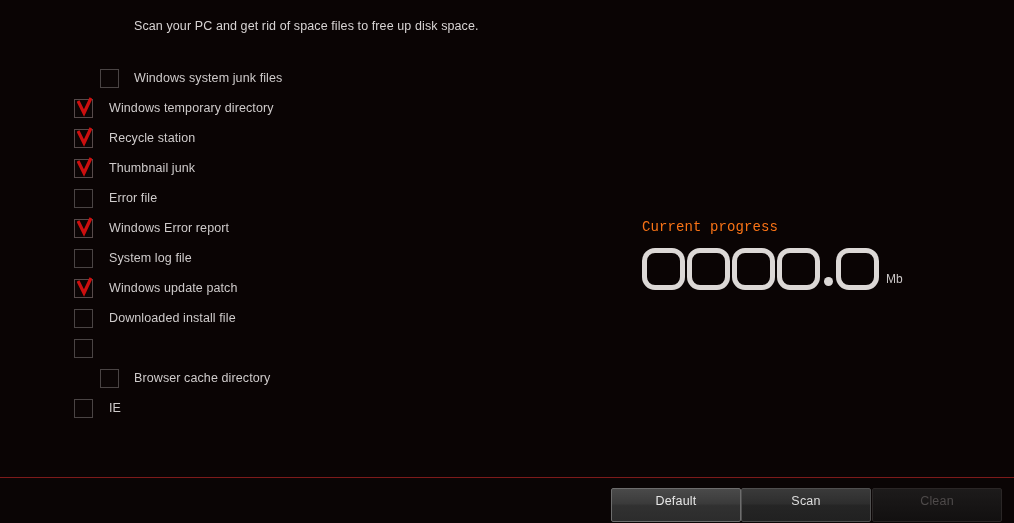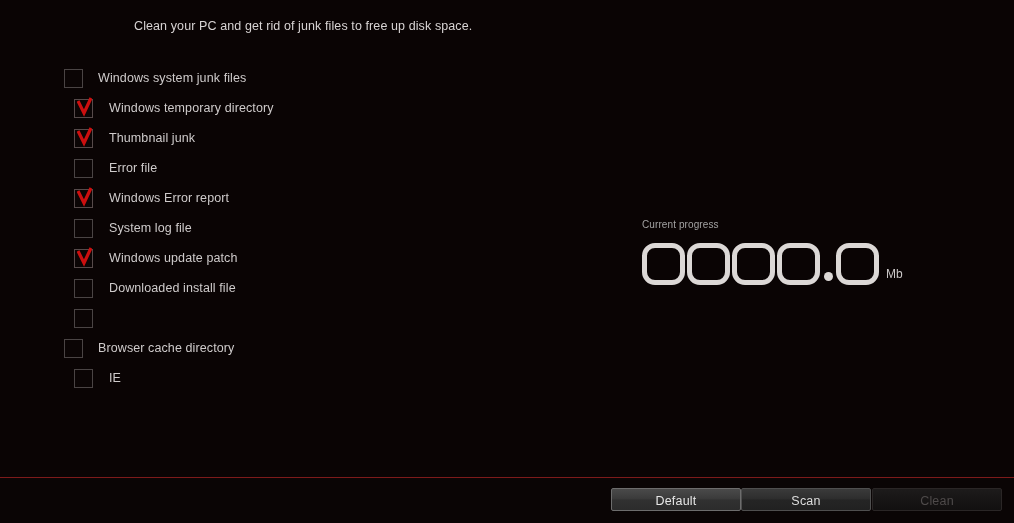--- a/index.html
+++ b/index.html
@@ -50,21 +50,21 @@
     top: 63px;
     width: 620px;
   }
 
   .cb-row {
     position: relative;
     height: 30px;
     display: flex;
     align-items: center;
   }
-  .cb-row.level-0 { padding-left: 64px; }
+  .cb-row.level-0 { padding-left: 100px; }
   .cb-row.level-1 { padding-left: 74px; }
 
   .cb-box {
     position: relative;
     width: 19px;
     height: 19px;
     box-sizing: border-box;
     border: 1px solid #4a4444;
     background: #0b0505;
     flex: 0 0 auto;
@@ -91,24 +91,25 @@
   .cb-row.level-1 .cb-label { margin-left: 16px; }
 
   
   .progress-block {
     position: absolute;
     left: 642px;
     top: 219px;
     width: 290px;
   }
   .progress-title {
-    font-size: 10px;
-    color: #a3a3a3;
+    font-size: 14px;
+    color: #f97316;
     letter-spacing: 0.1px;
     margin-bottom: 9px;
+    font-family: Liberation Mono, monospace;
   }
   .digit-row {
     display: flex;
     align-items: flex-end;
     height: 46px;
   }
   .digit {
     width: 43px;
     height: 42px;
     box-sizing: border-box;
@@ -148,21 +149,21 @@
     top: 478px;
     width: 1014px;
     height: 45px;
     background: #0a0505;
   }
 
   .btn {
     position: absolute;
     top: 10px;
     width: 130px;
-    height: 23px;
+    height: 34px;
     box-sizing: border-box;
     font-size: 12.5px;
     line-height: 24px;
     text-align: center;
     border-radius: 2px;
     letter-spacing: 0.2px;
     user-select: none;
   }
   .btn-default {
     left: 611px;
@@ -183,34 +184,42 @@
     color: #4e4a4a;
   }
 </style>
 </head>
 <body>
 
 <div id="app">
 
   <div class="content-panel">
 
-    <div class="intro-text">Clean your PC and get rid of junk files to free up disk space.</div>
+    <div class="intro-text">Scan your PC and get rid of space files to free up disk space.</div>
 
     <div class="cb-list" id="cb-list">
         <div class="cb-row level-0">
           <div class="cb-box"></div>
           <span class="cb-label">Windows system junk files</span>
         </div>
         <div class="cb-row level-1">
           <div class="cb-box checked">
             <svg class="tick" viewBox="0 0 15 20">
               <path d="M1 4 L7 16 L14 1" fill="none" stroke="#cc0f0f" stroke-width="3.2" stroke-linecap="butt" stroke-linejoin="miter"></path>
             </svg>
           </div>
           <span class="cb-label">Windows temporary directory</span>
+        </div>
+        <div class="cb-row level-1">
+          <div class="cb-box checked">
+            <svg class="tick" viewBox="0 0 15 20">
+              <path d="M1 4 L7 16 L14 1" fill="none" stroke="#cc0f0f" stroke-width="3.2" stroke-linecap="butt" stroke-linejoin="miter"></path>
+            </svg>
+          </div>
+          <span class="cb-label">Recycle station</span>
         </div>
         <div class="cb-row level-1">
           <div class="cb-box checked">
             <svg class="tick" viewBox="0 0 15 20">
               <path d="M1 4 L7 16 L14 1" fill="none" stroke="#cc0f0f" stroke-width="3.2" stroke-linecap="butt" stroke-linejoin="miter"></path>
             </svg>
           </div>
           <span class="cb-label">Thumbnail junk</span>
         </div>
         <div class="cb-row level-1">

